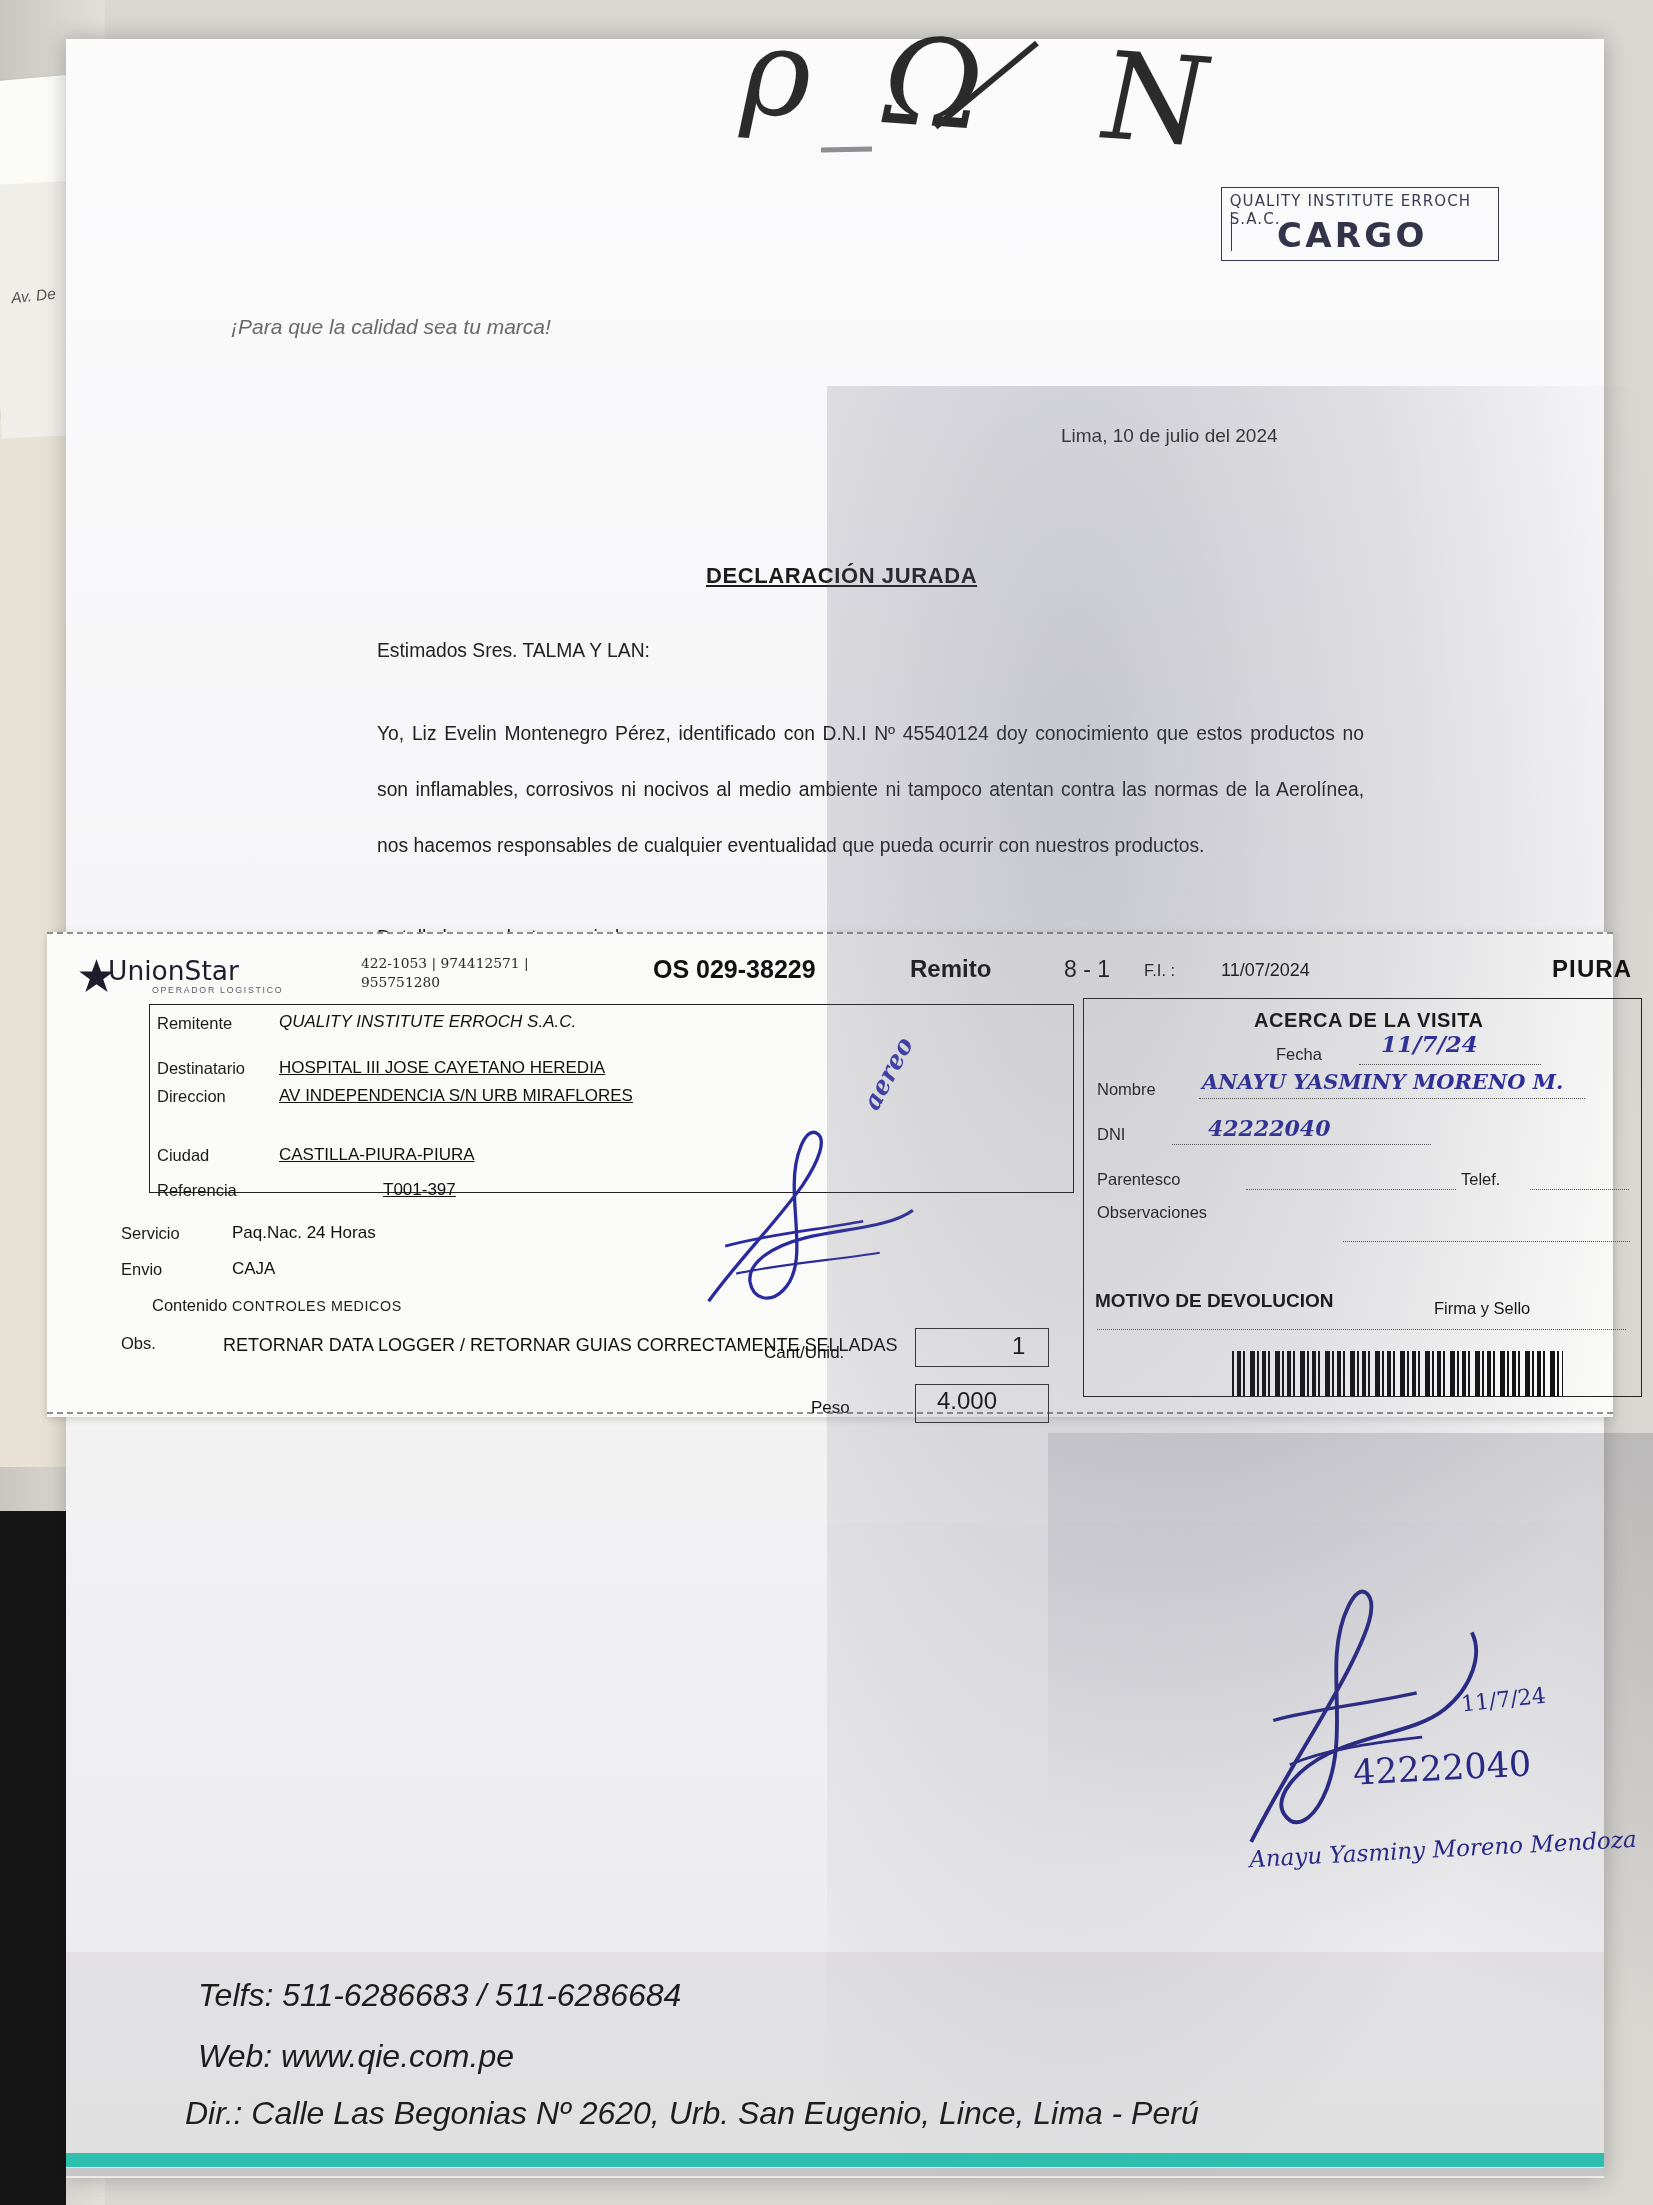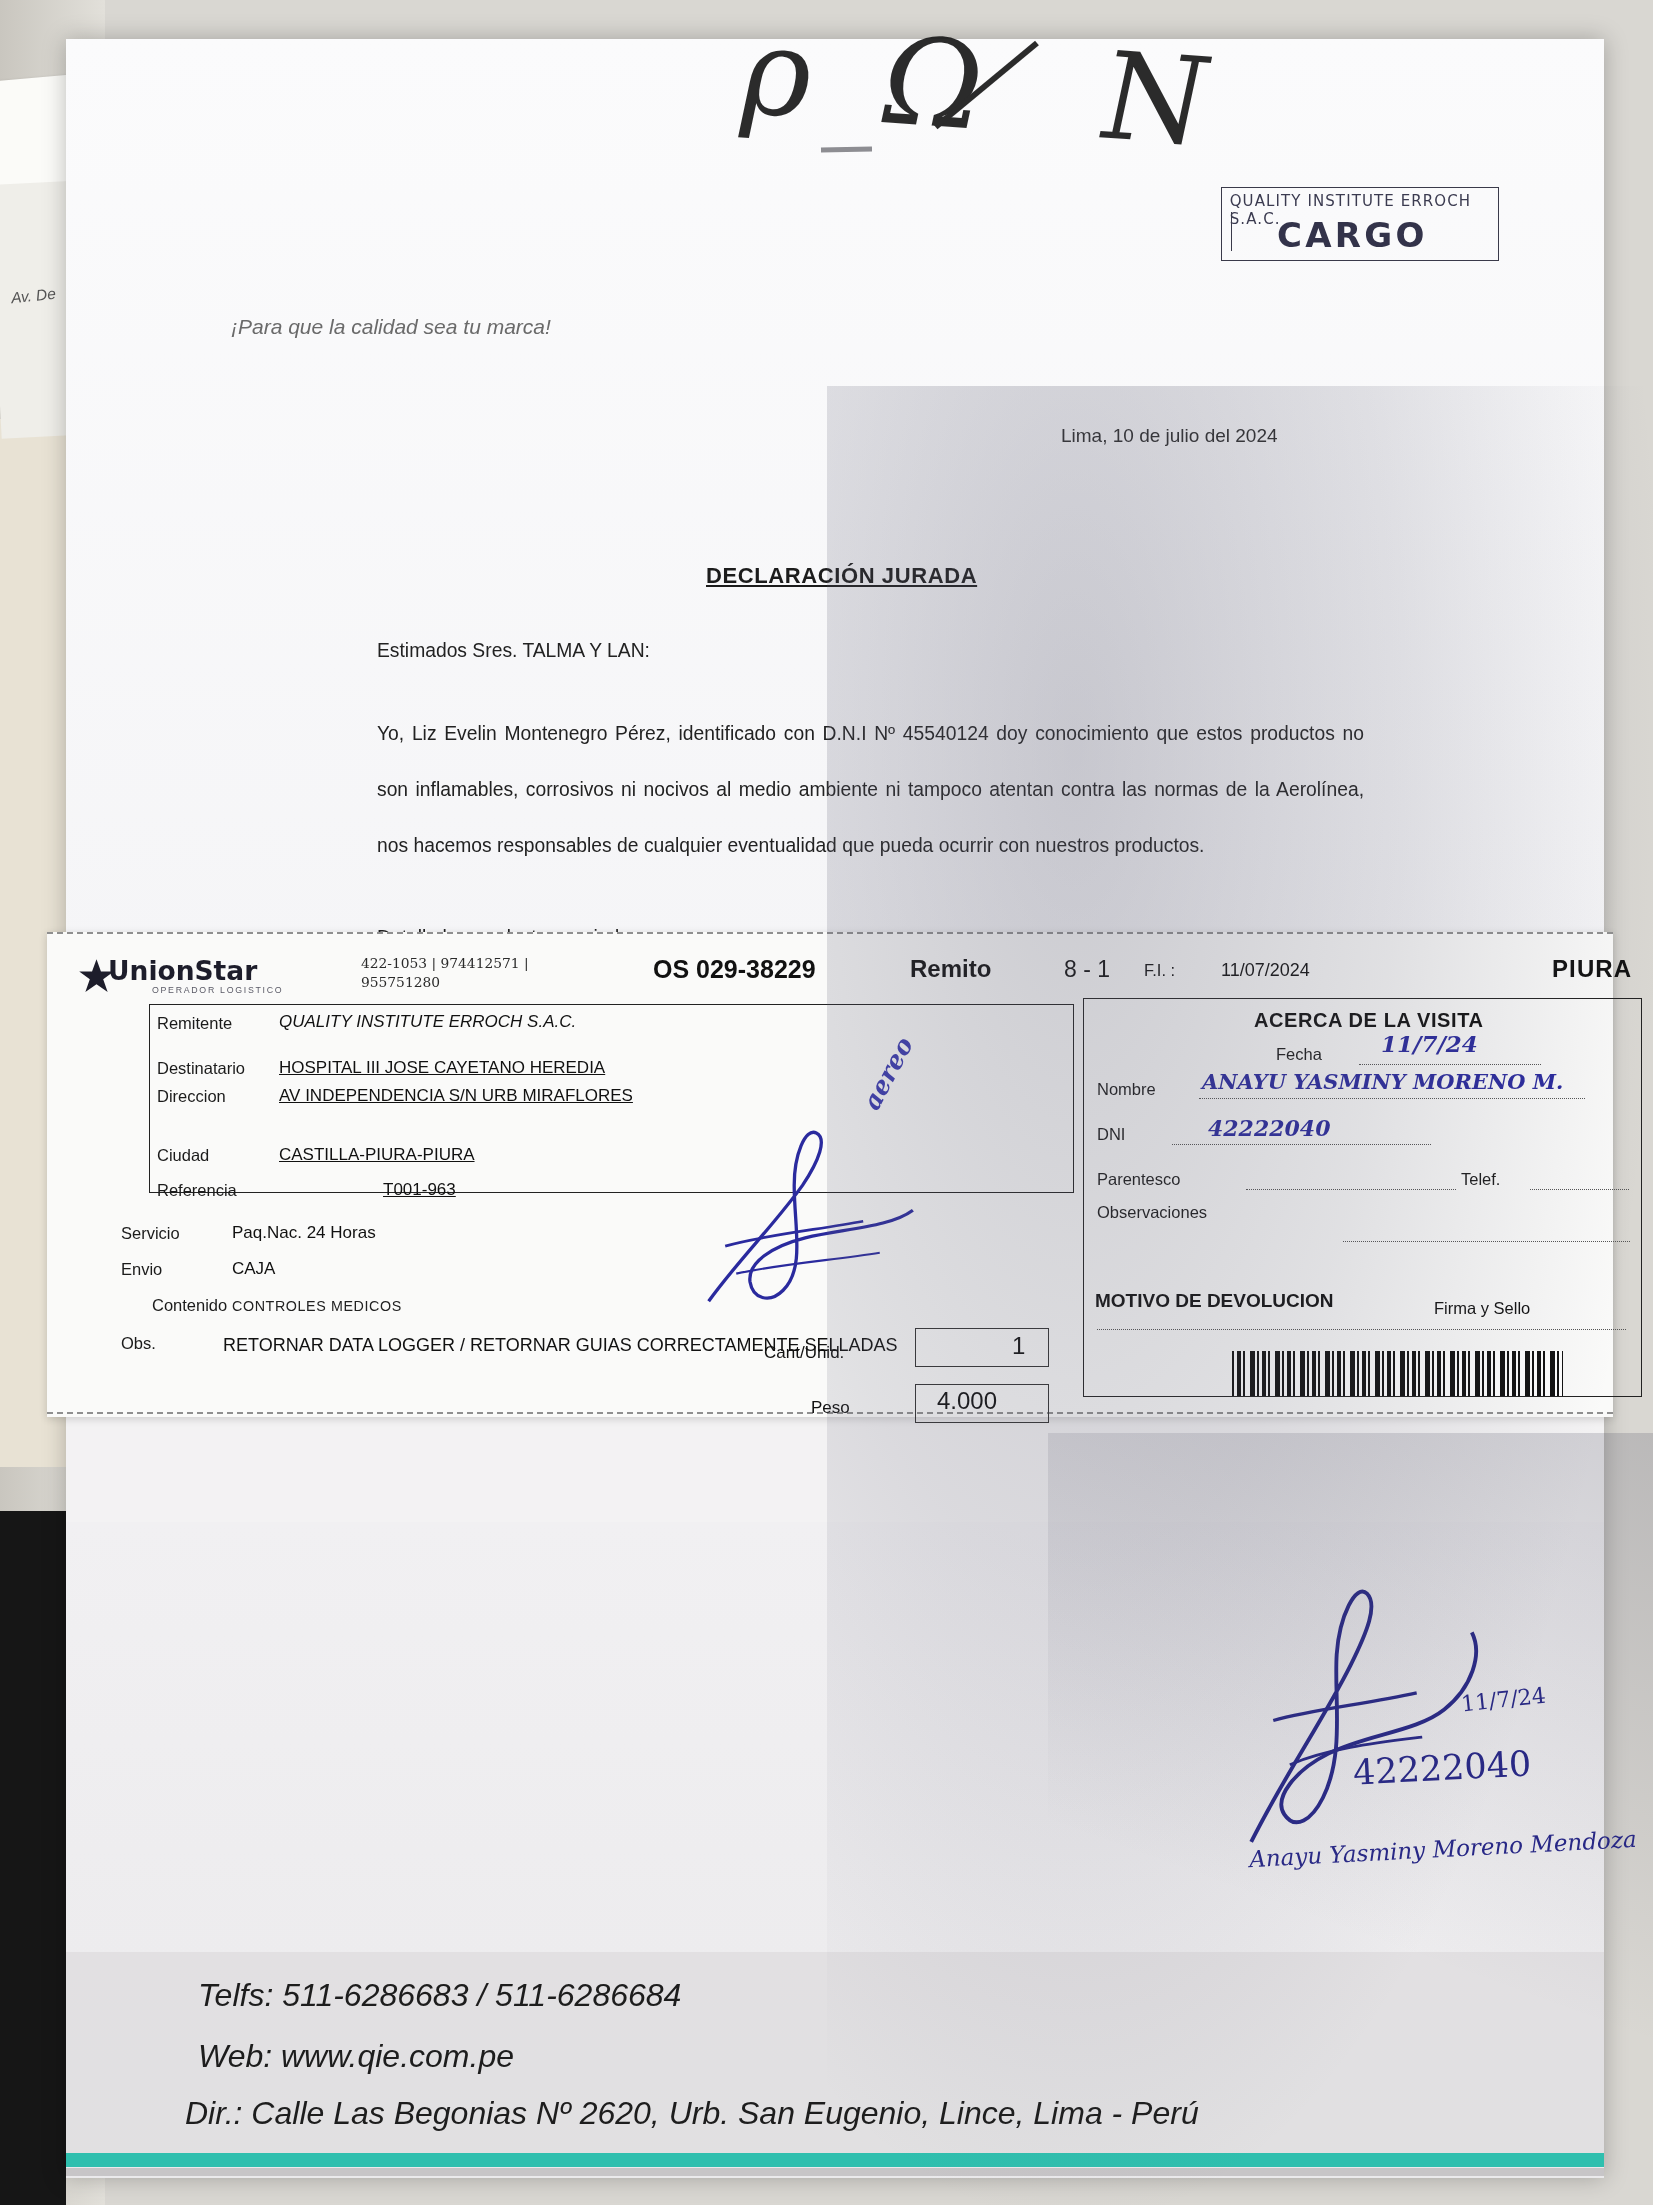--- a/index.html
+++ b/index.html
@@ -269,21 +269,21 @@
   .slip-dash-bot {
     position: absolute;
     left: 0; bottom: 3.3px; width: 1566px; height: 0;
     border-top: 2.2px dashed #8f8f8f;
   }
 
   .us-logo {
     position: absolute;
     left: 61px; top: 23px;
     font-size: 26.5px;
-    font-weight: bold;
+    font-weight: normal;
     color: #1d1d2b;
     font-family: "DejaVu Sans", sans-serif;
   }
   .us-sub {
     position: absolute;
     left: 105px; top: 53px;
     font-size: 8.8px;
     letter-spacing: 1.7px;
     color: #5a5a66;
   }
@@ -598,21 +598,21 @@
   <div class="fld-lbl" style="left:110px; top:127px;">Destinatario</div>
   <div class="fld-val" style="left:232px; top:126px;">HOSPITAL III JOSE CAYETANO HEREDIA</div>
 
   <div class="fld-lbl" style="left:110px; top:155px;">Direccion</div>
   <div class="fld-val" style="left:232px; top:154px;">AV INDEPENDENCIA S/N URB MIRAFLORES</div>
 
   <div class="fld-lbl" style="left:110px; top:214px;">Ciudad</div>
   <div class="fld-val" style="left:232px; top:213px;">CASTILLA-PIURA-PIURA</div>
 
   <div class="fld-lbl" style="left:110px; top:249px;">Referencia</div>
-  <div class="fld-val" style="left:336px; top:248px;">T001-963</div>
+  <div class="fld-val" style="left:336px; top:248px;">T001-397</div>
 
   <div class="fld-lbl" style="left:74px; top:292px;">Servicio</div>
   <div class="fld-val-plain" style="left:185px; top:291px;">Paq.Nac. 24 Horas</div>
 
   <div class="fld-lbl" style="left:74px; top:328px;">Envio</div>
   <div class="fld-val-plain" style="left:185px; top:327px;">CAJA</div>
 
   <div class="fld-lbl" style="left:74px; top:364px;margin-left:31px;">Contenido</div>
   <div class="fld-val-sm" style="left:185px; top:366px;">CONTROLES MEDICOS</div>
 

